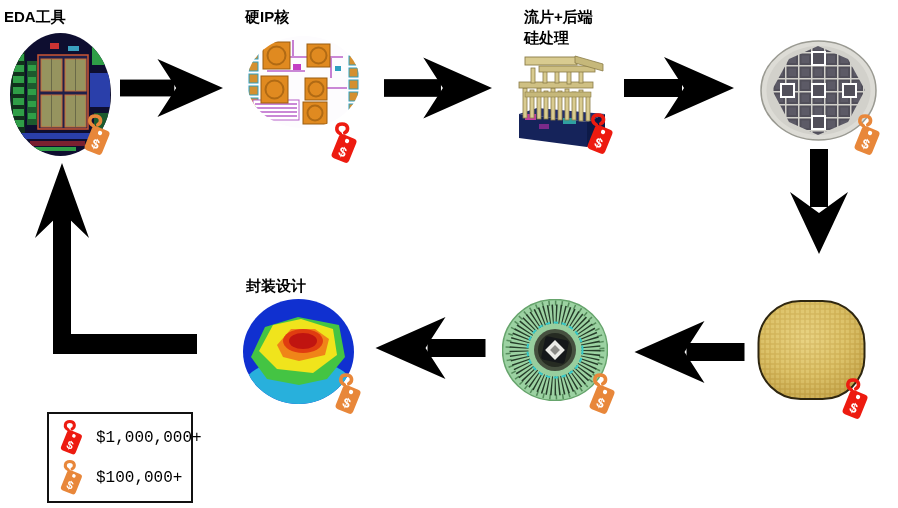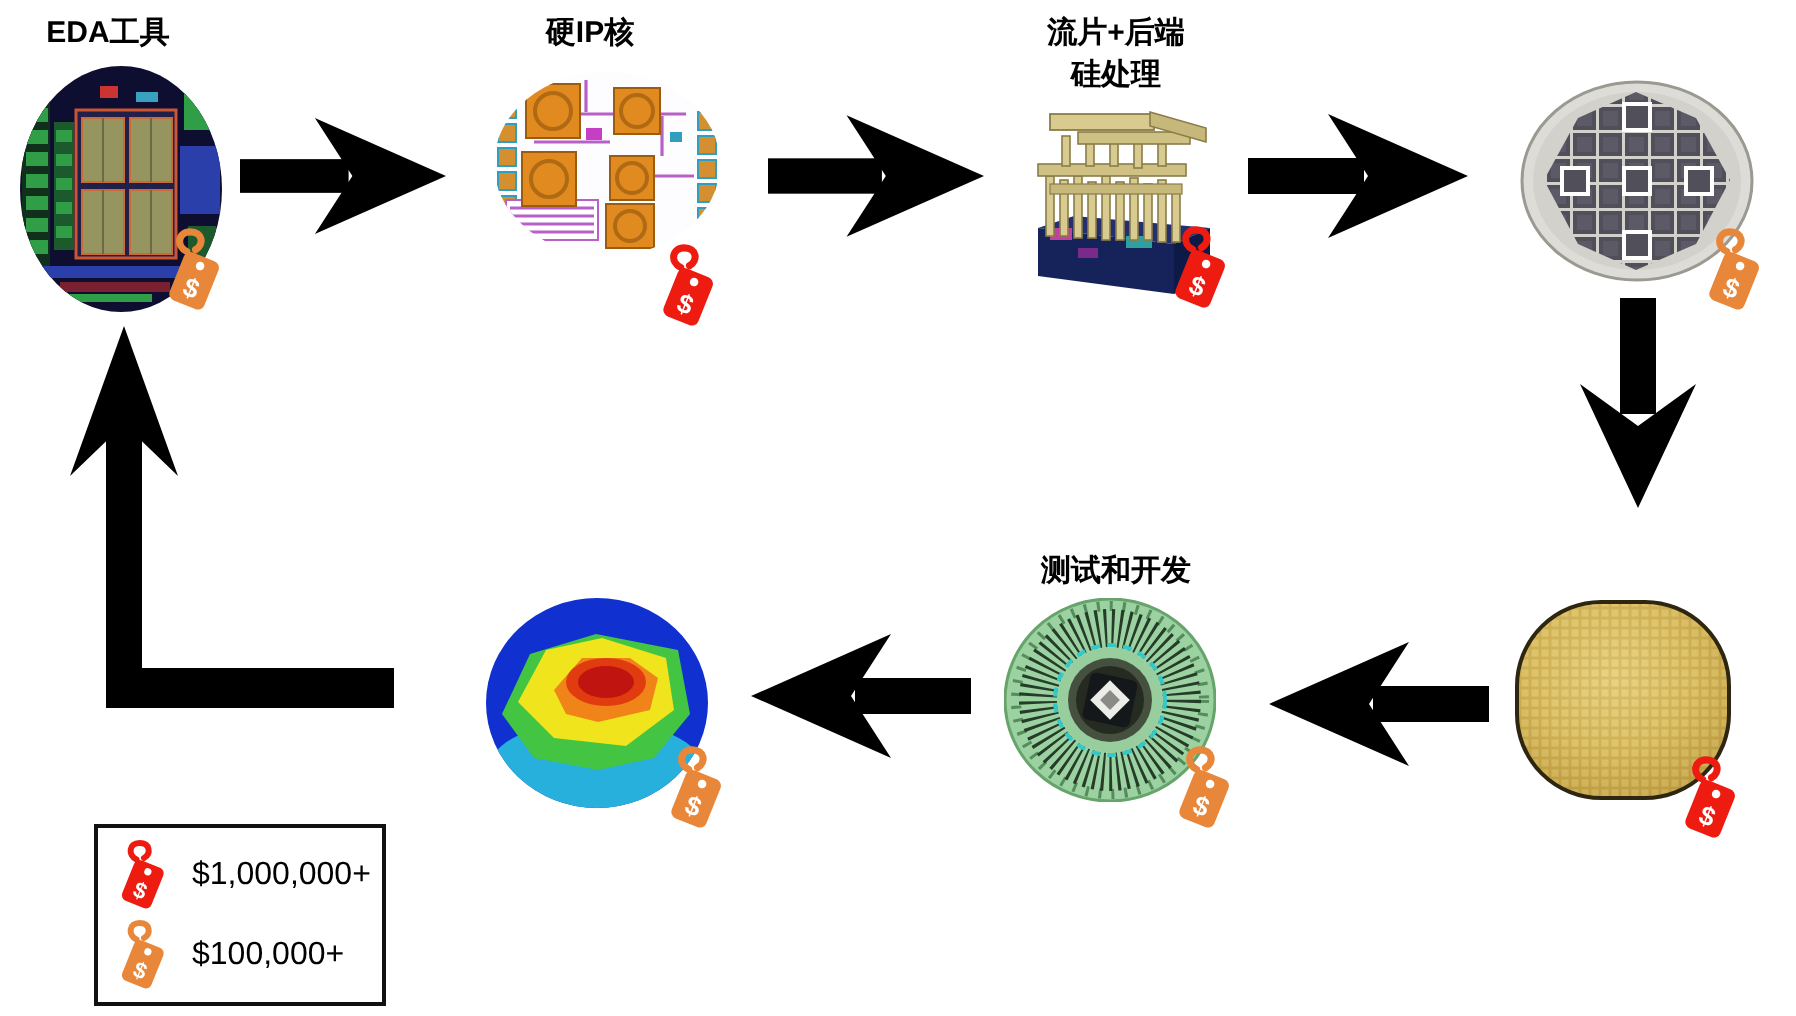--- a/index.html
+++ b/index.html
@@ -1,39 +1,39 @@
 <!DOCTYPE html>
 <html><head>
 <meta charset="utf-8">
 <style>
   html,body{margin:0;padding:0;background:#ffffff;}
   .canvas{position:relative;width:898px;height:508px;background:#ffffff;overflow:hidden;
           font-family:"Liberation Sans",sans-serif;}
   .label{position:absolute;font-weight:700;font-size:15px;line-height:21px;color:#000;
-         text-align:center;white-space:pre-line;}
+         white-space:pre-line;}
   .img{position:absolute;}
   .arrow{position:absolute;}
   .tag{position:absolute;width:32px;height:45px;overflow:visible;}
   .legend{position:absolute;left:47px;top:412px;width:146px;height:91px;
           border:2px solid #111;background:#fff;box-sizing:border-box;
           display:flex;flex-direction:column;justify-content:space-around;padding:4px 8px;}
   .legend-row{display:flex;align-items:center;gap:12px;}
   .legend-row svg{width:27px;height:40px;overflow:visible;flex:0 0 auto;}
-  .legend-label{font-size:16px;color:#000;}
+  .legend-label{font-size:16px;color:#000;font-family:Liberation Mono, monospace;}
 </style>
 </head>
 <body>
 
 <div class="canvas">
 
   <div class="label" style="left:4px;top:6px;width:100px">EDA工具</div>
   <div class="label" style="left:245px;top:6px;width:100px">硬IP核</div>
-  <div class="label" style="left:498px;top:6px;width:120px">流片+后端
+  <div class="label" style="left:524px;top:6px;width:120px">流片+后端
 硅处理</div>
-  <div class="label" style="left:498px;top:275px;width:120px">测试和开发</div>
+  <div class="label" style="left:246px;top:275px;width:100px">封装设计</div>
 
   <svg class="img" style="left:10px;top:33px" width="101" height="123" viewBox="0 0 101 123">
     <defs>
         <clipPath id="c1">
           <ellipse cx="50.5" cy="61.5" rx="50.5" ry="61.5"></ellipse>
         </clipPath>
       </defs>
     <g clip-path="url(#c1)">
       <rect width="101" height="123" fill="#0e0e30"></rect>
       <rect x="1" y="6" width="14" height="104" fill="#11301c"></rect>

